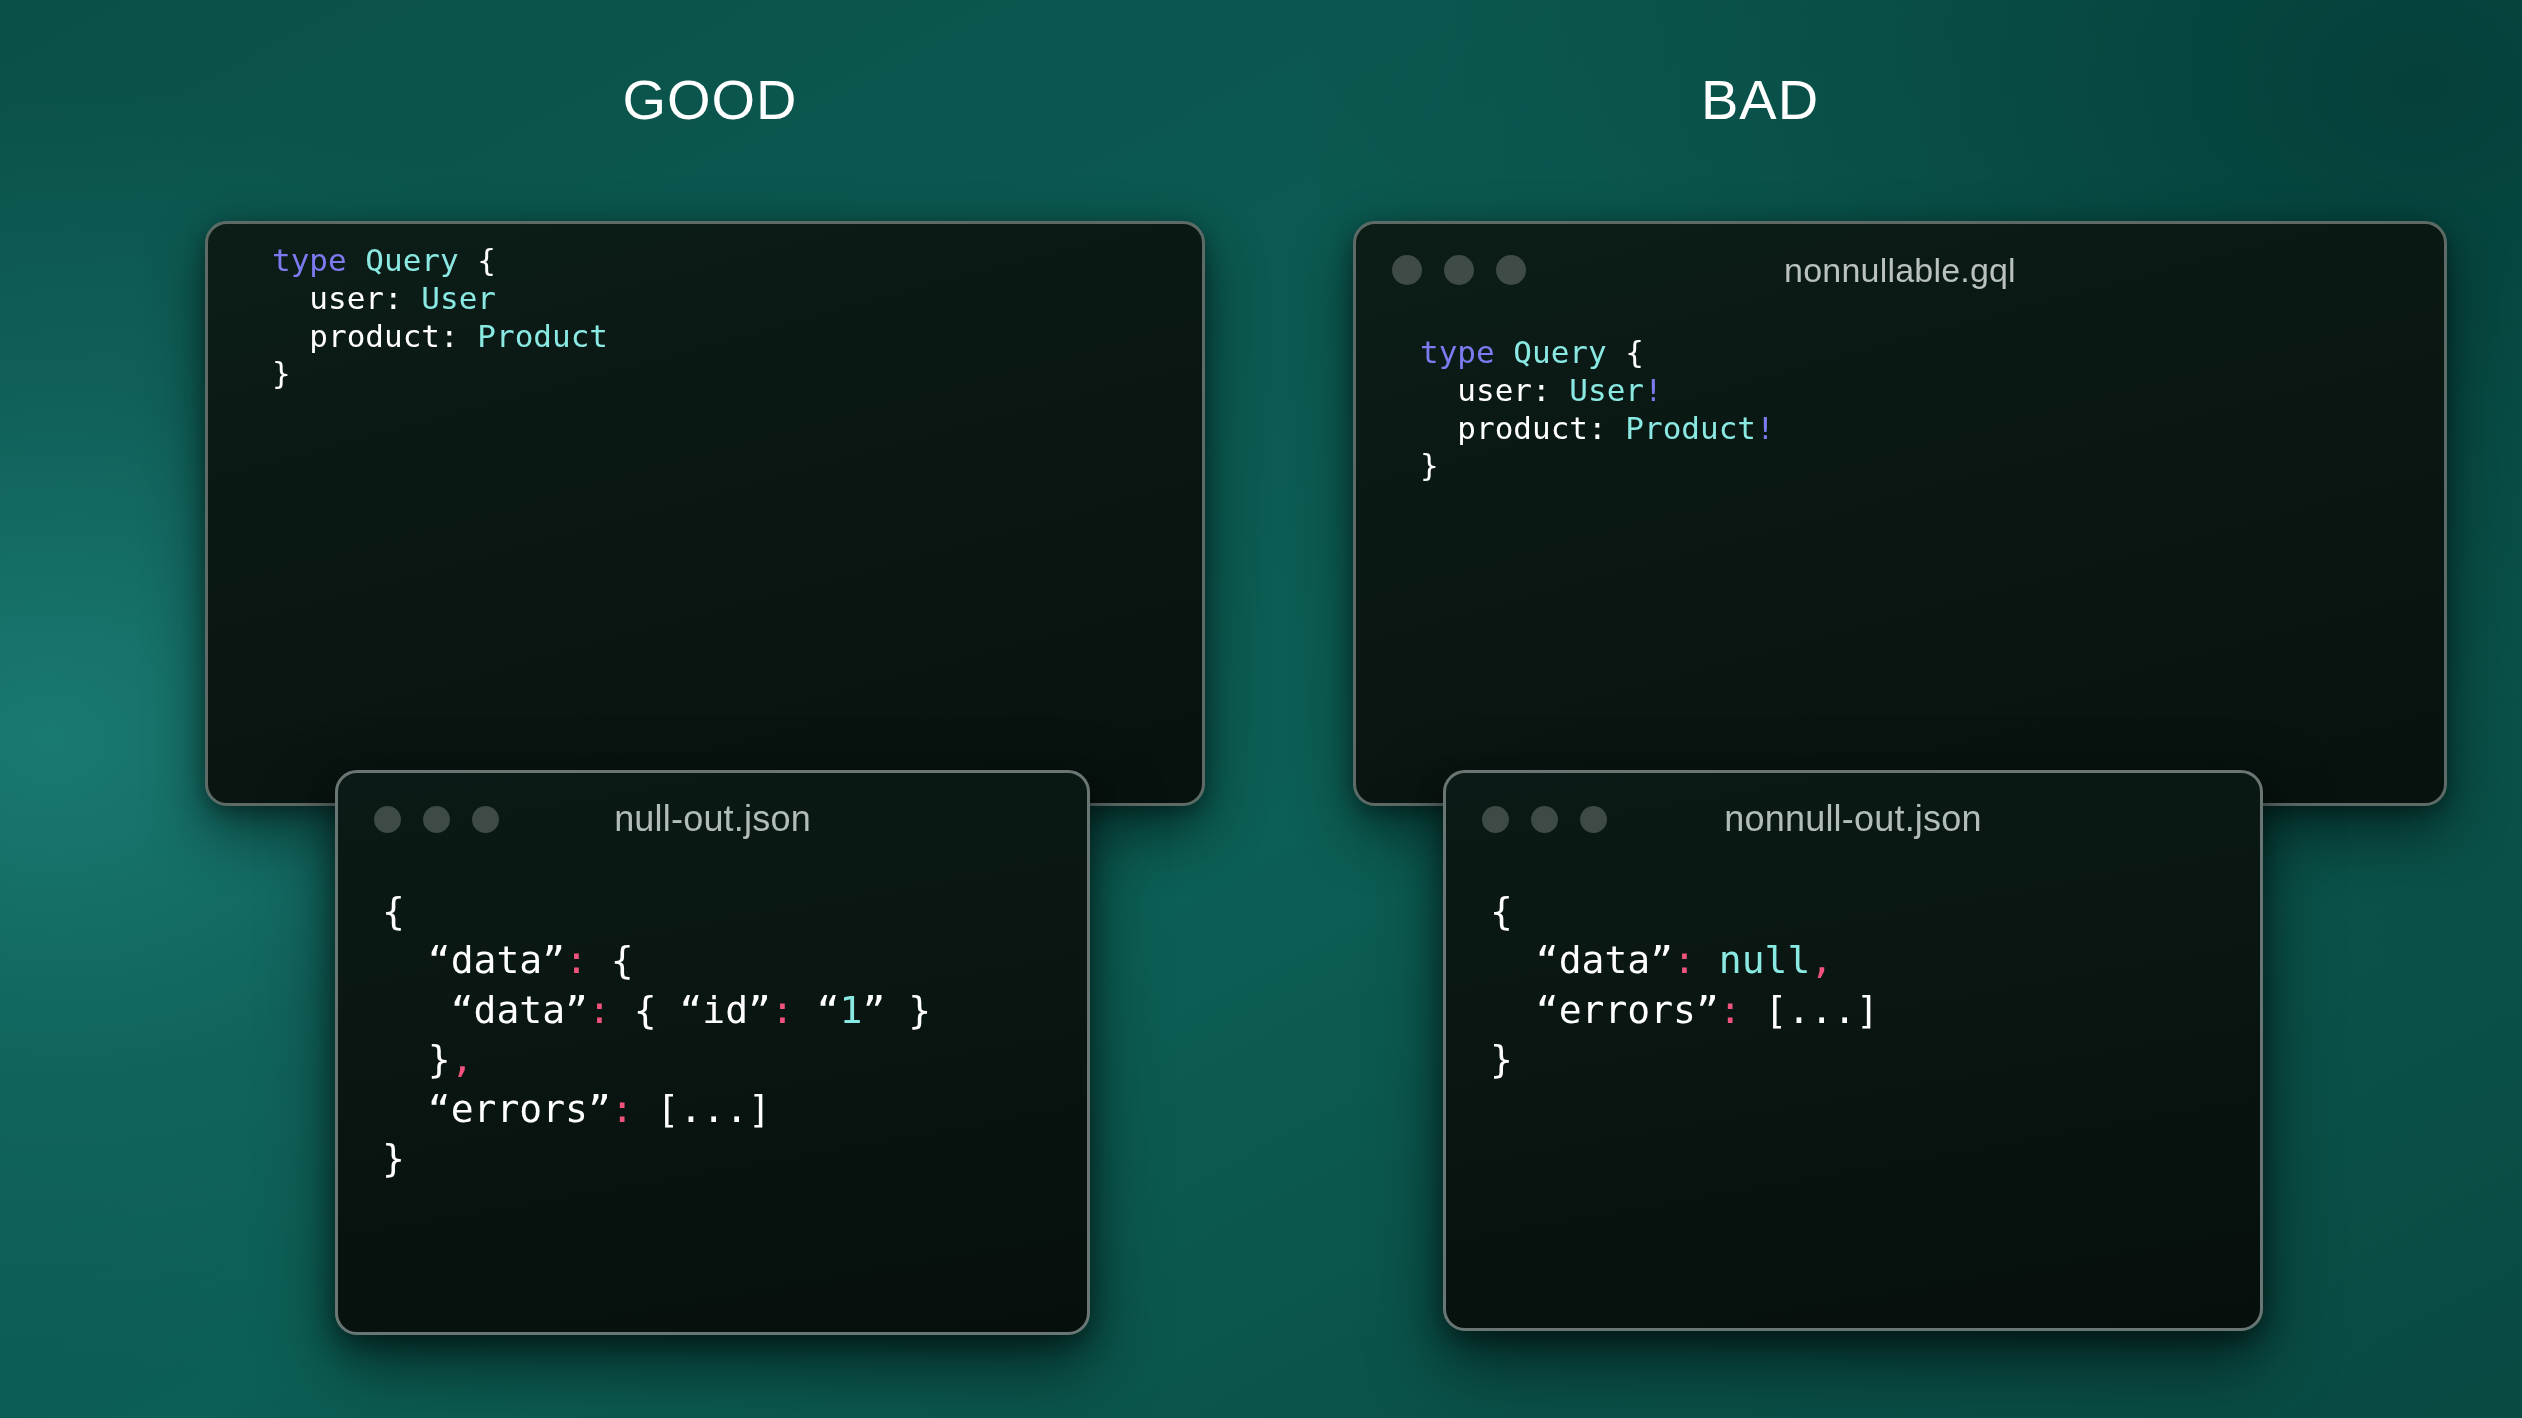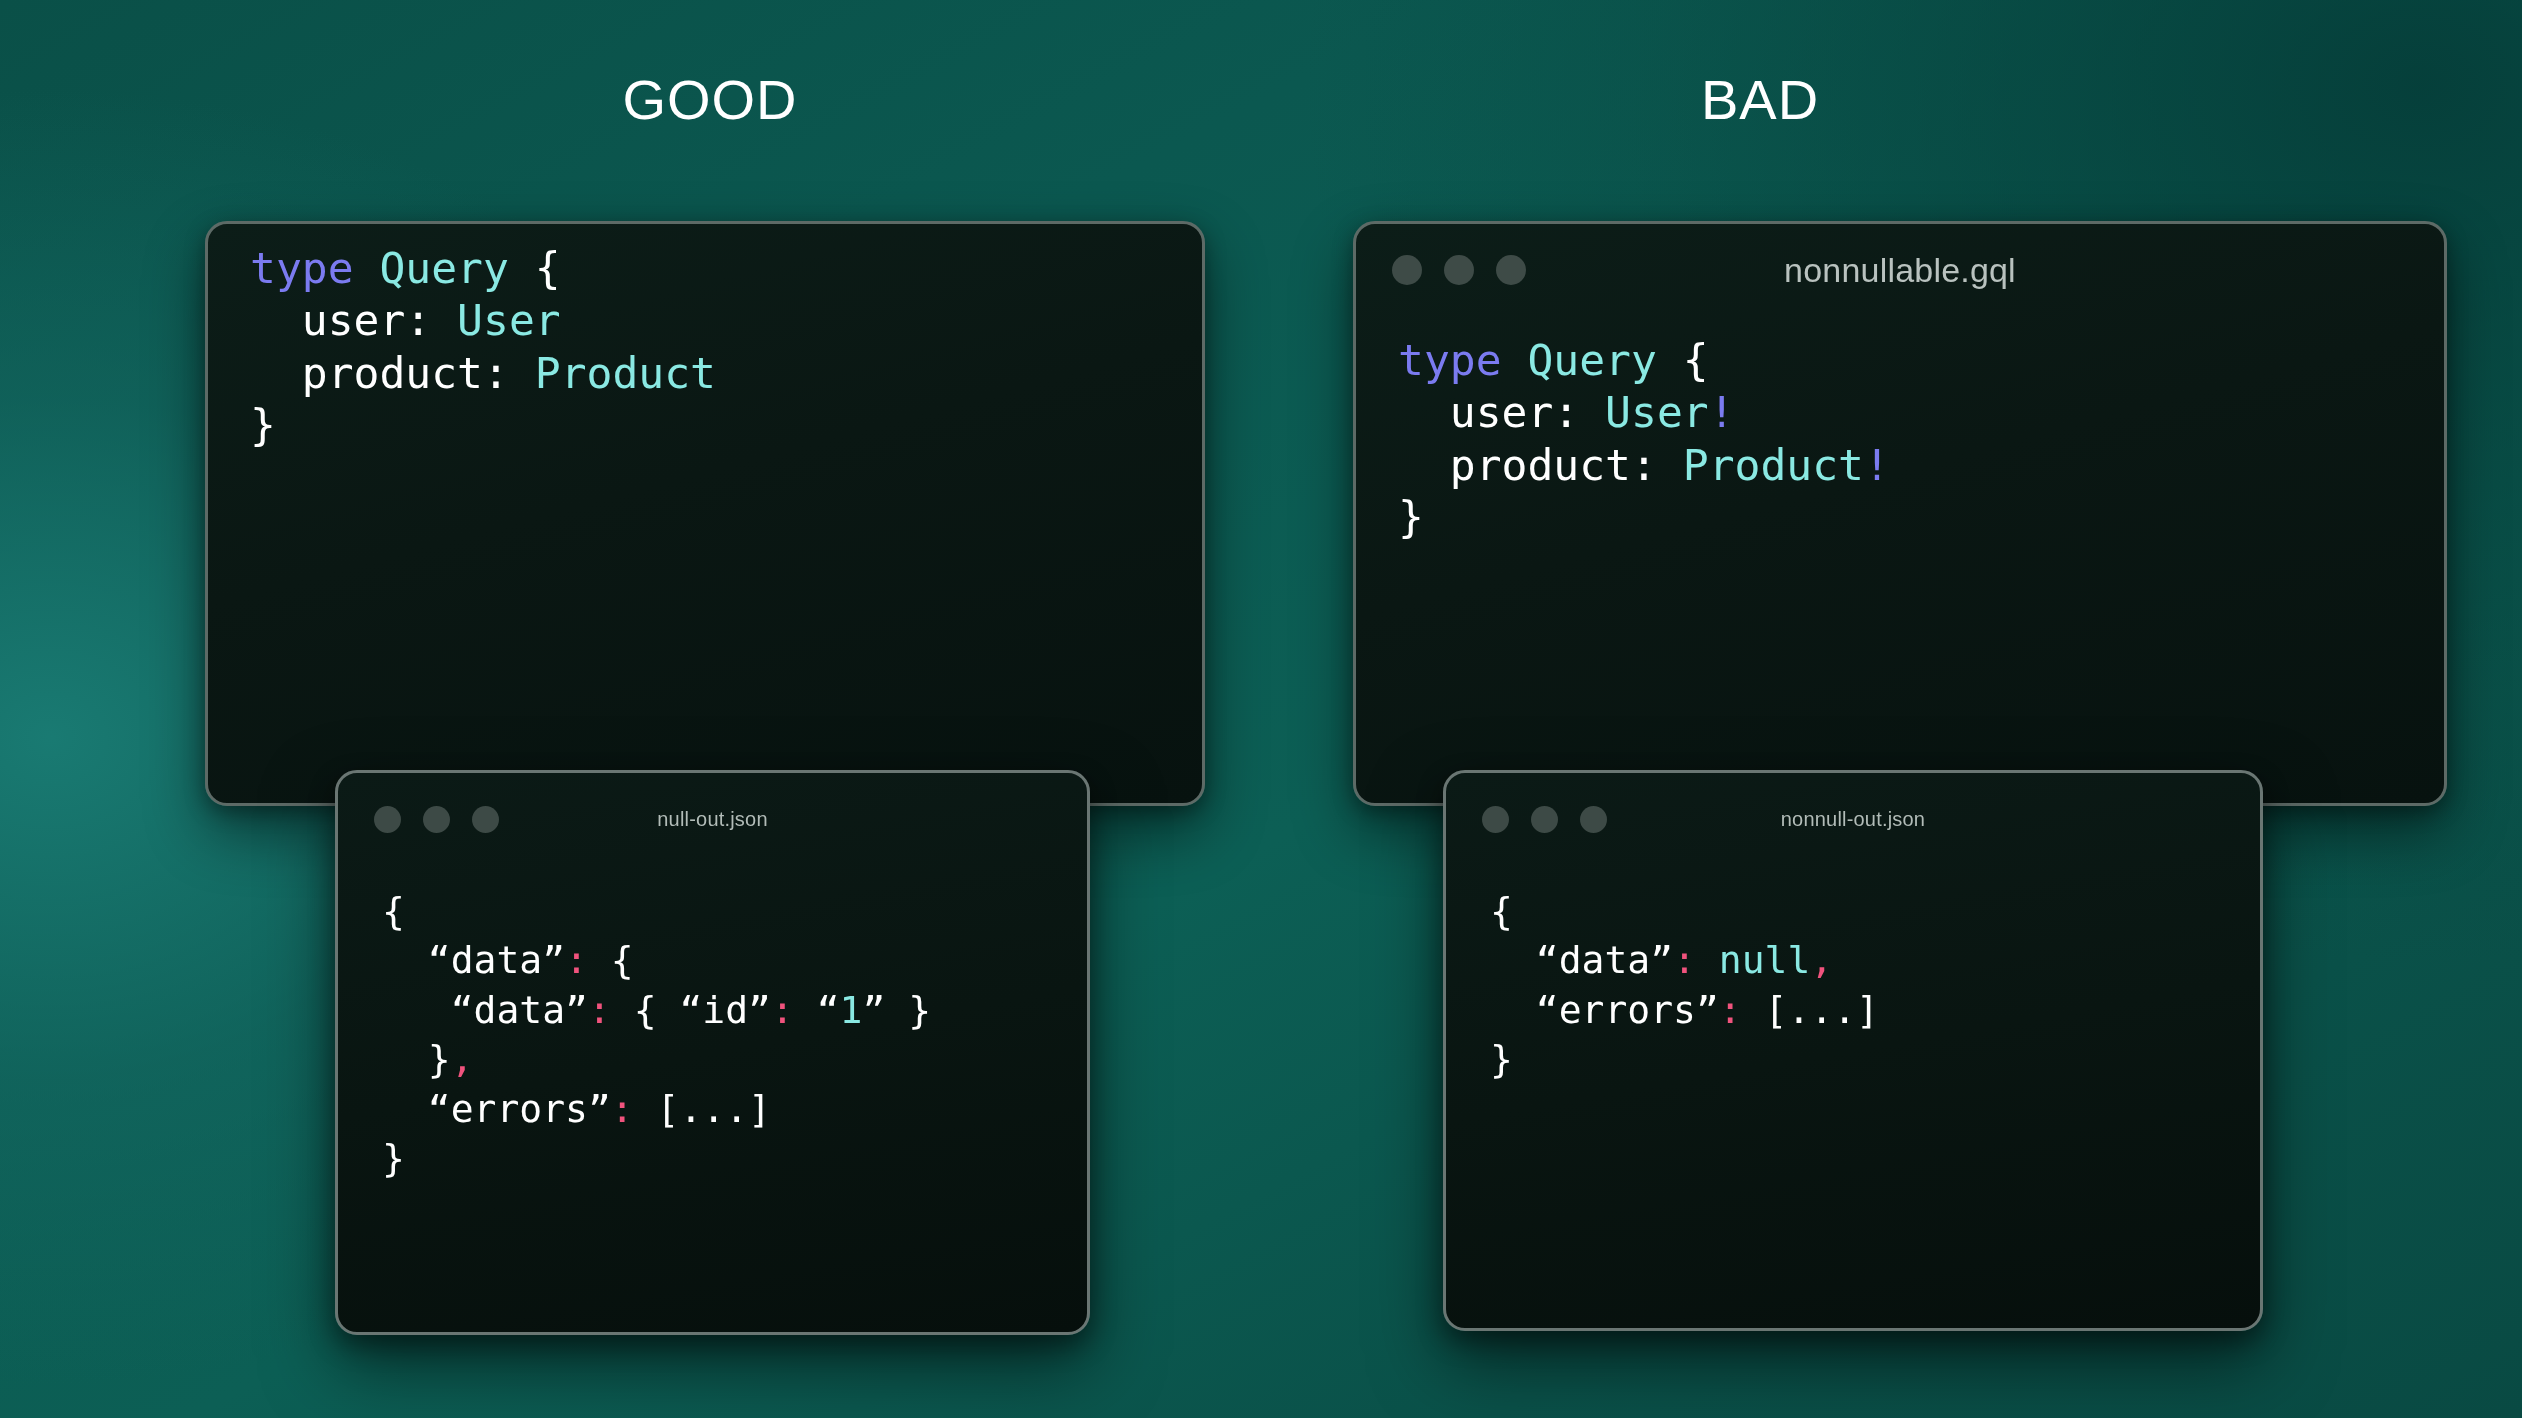--- a/index.html
+++ b/index.html
@@ -77,29 +77,29 @@
     position: absolute;
     left: 0; right: 0;
     text-align: center;
     color: #b9c2bf;
     font-family: "Liberation Sans", sans-serif;
     font-weight: 400;
     font-size: 34px;
     letter-spacing: 0.2px;
     pointer-events: none;
   }
-  .win.front .winname { font-size: 20px; color: #b2bcb8; }
+  .win.front .winname { font-size: 36px; color: #b2bcb8; }
 
   
   .code {
     font-family: "DejaVu Sans Mono", monospace;
-    font-size: 43px;
+    font-size: 31px;
     line-height: 1.22;
     color: #ffffff;
-    padding: 18px 0 0 42px;
+    padding: 18px 0 0 64px;
     white-space: pre;
   }
   .win.front .code {
     font-size: 38px;
     line-height: 1.30;
     padding: 22px 0 0 44px;
   }
   .code .line { display: block; }
 
   .t-kw    { color: #7b7bf0; }     

